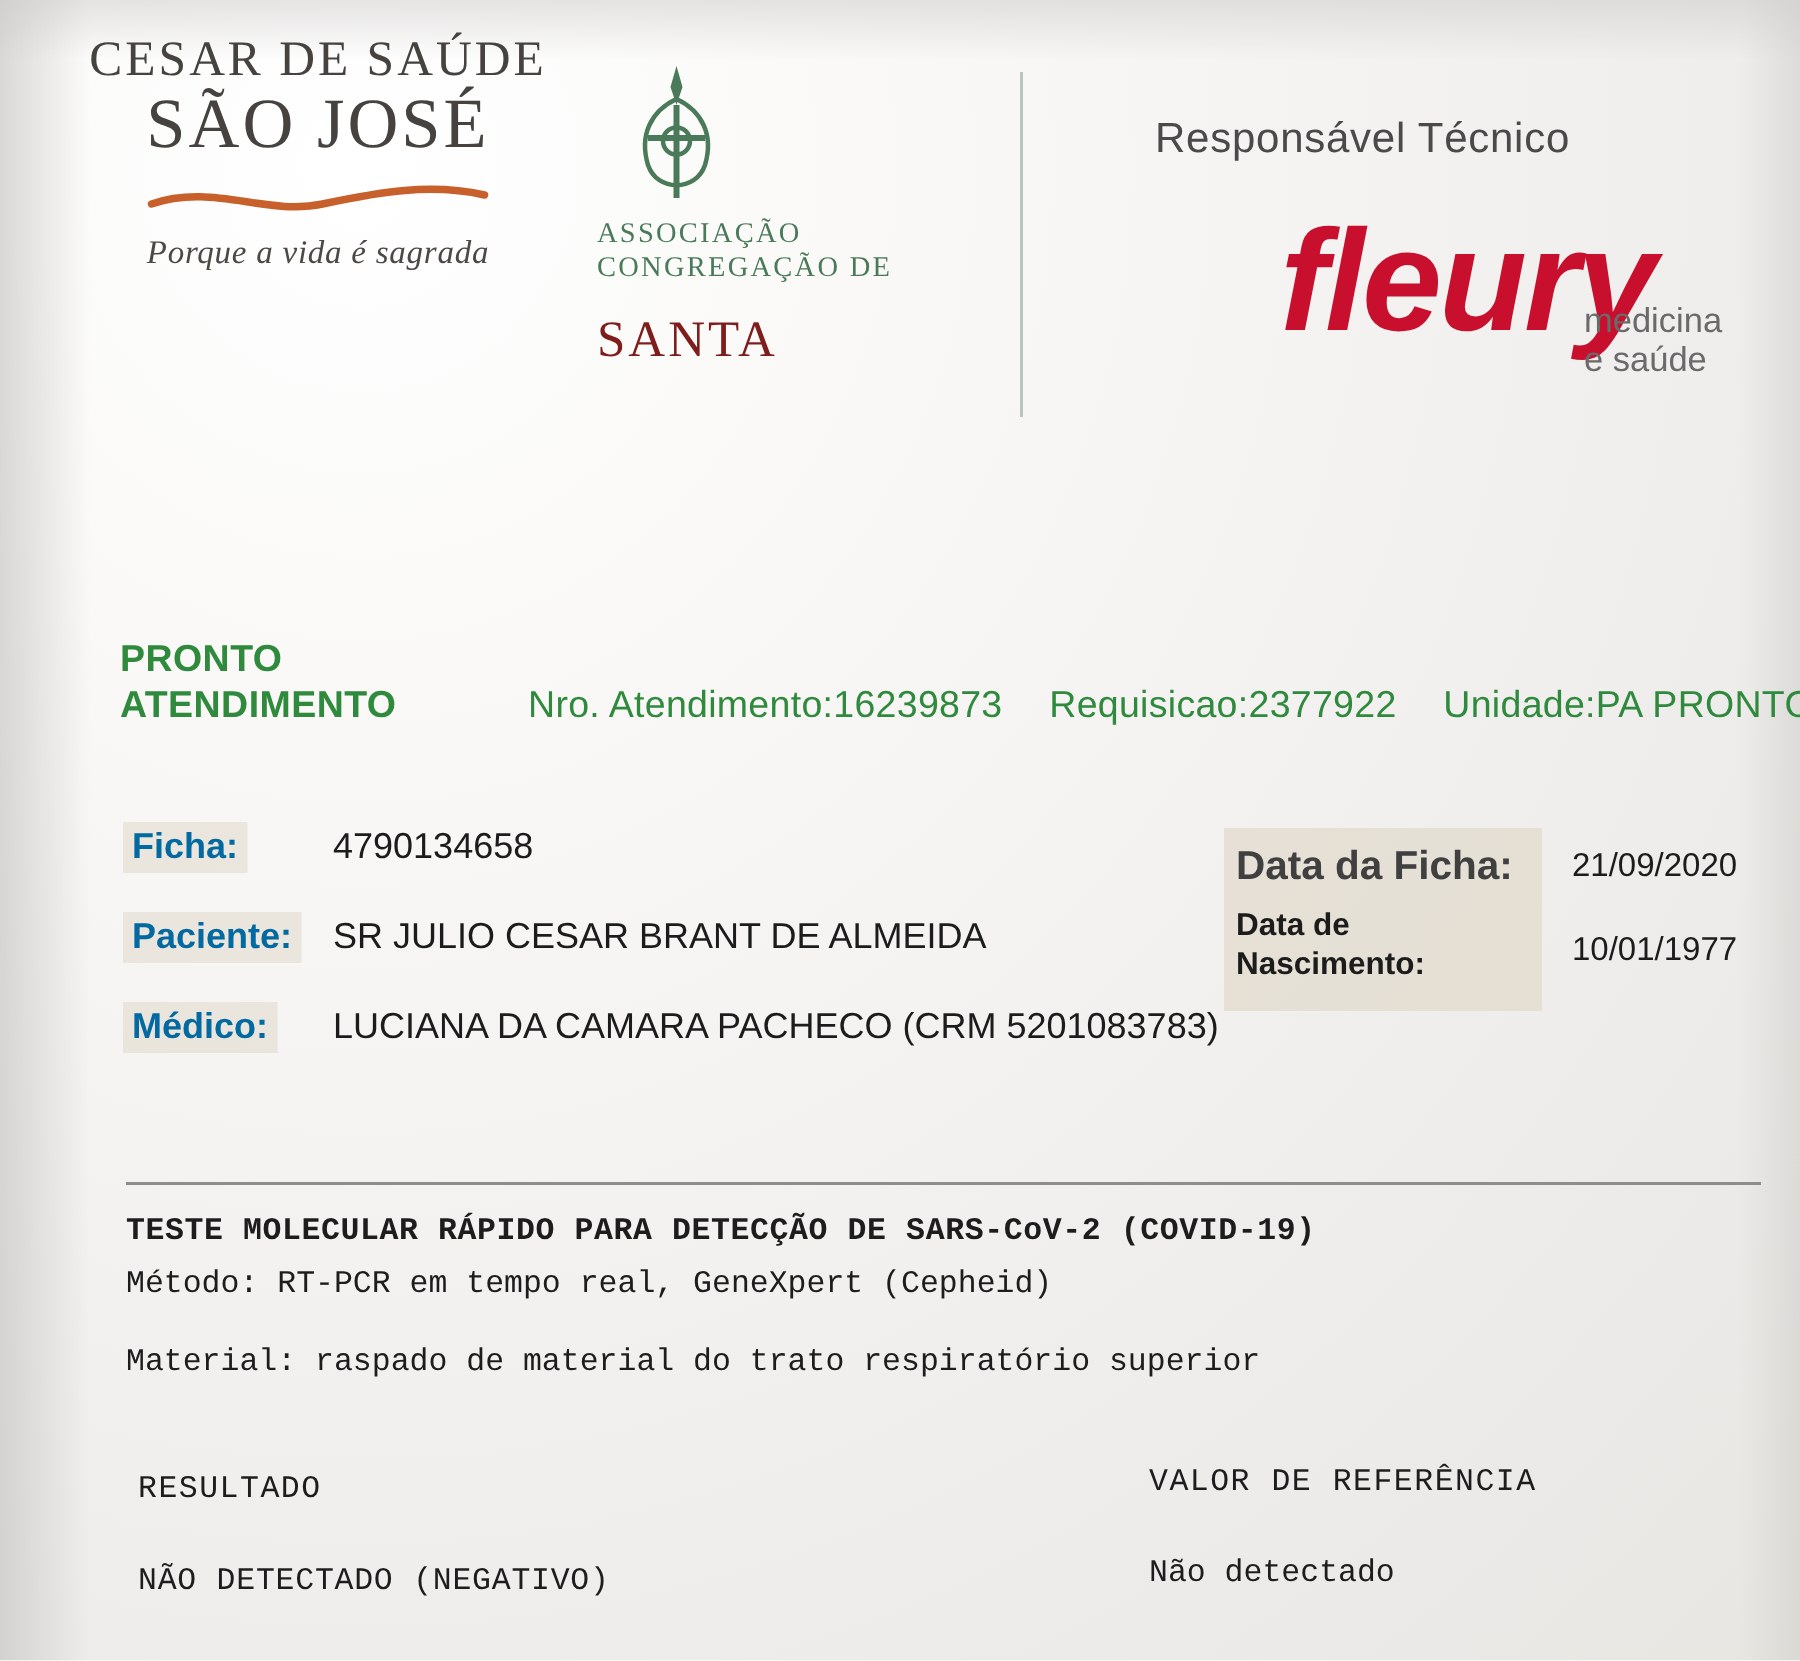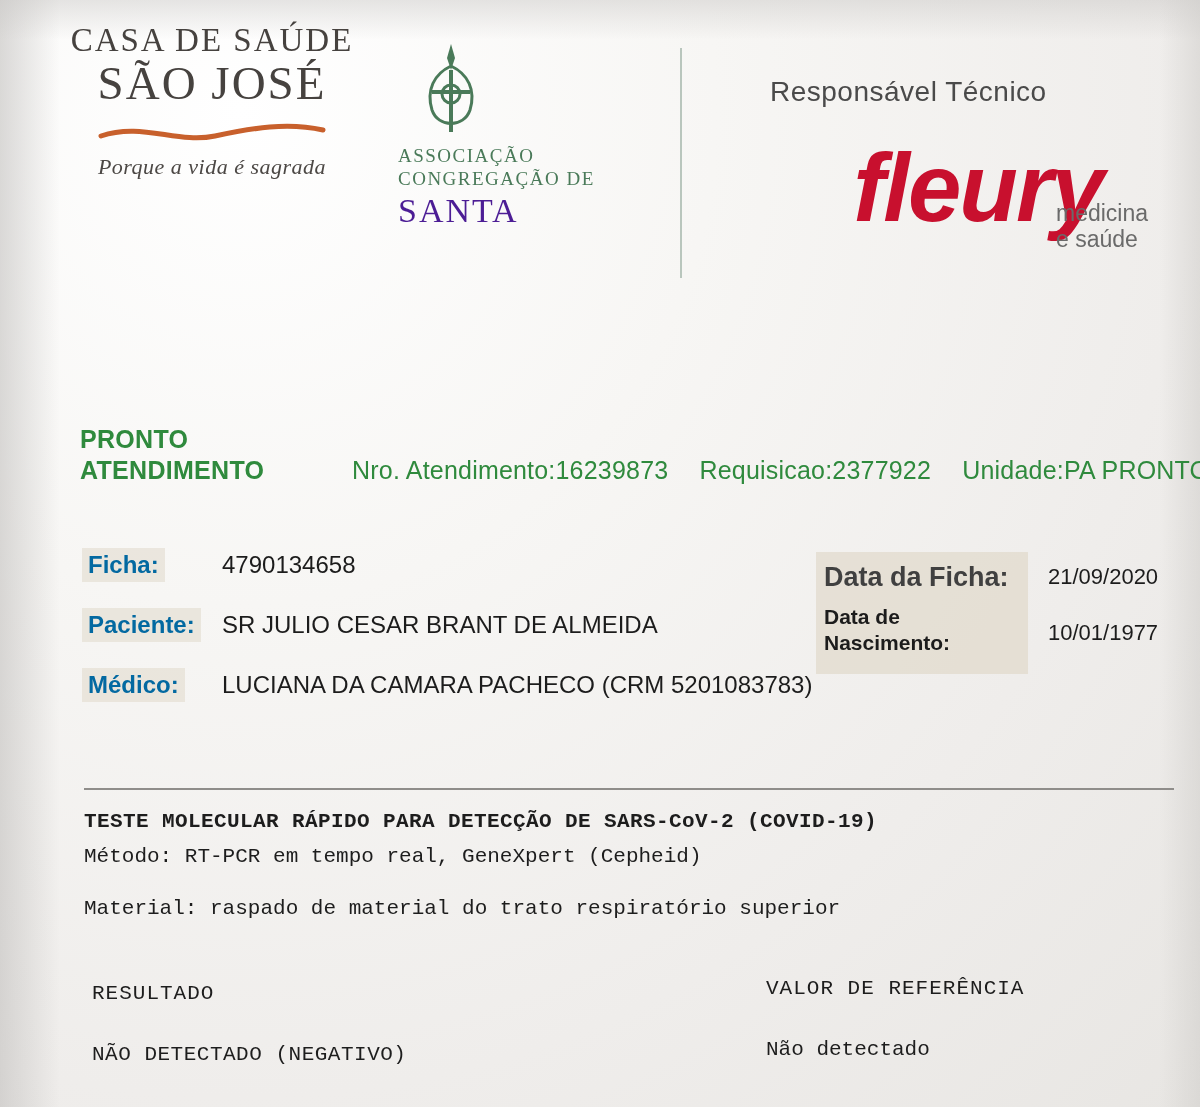--- a/index.html
+++ b/index.html
@@ -100,23 +100,23 @@
     font-family: "Liberation Serif", serif;
     font-size: 19px;
     letter-spacing: 1.5px;
     color: #4a7a59;
     line-height: 1.22;
   }
   #sc-l3 {
     font-family: "Liberation Serif", serif;
     font-size: 34px;
     letter-spacing: 2px;
-    color: #4c1d95;
+    color: #7f1d1d;
     line-height: 1.12;
-    margin-top: 2px;
+    margin-top: 18px;
   }
   #sc-l4 {
     font-family: "Liberation Serif", serif;
     font-size: 34px;
     letter-spacing: 2px;
     color: #4a7a59;
     line-height: 1.12;
   }
 
   
@@ -283,21 +283,21 @@
 
 <div id="page">
   <div id="paper-bg"></div>
   <div id="paper-shade-left"></div>
   <div id="paper-shade-top"></div>
   <div id="paper-shade-right"></div>
 
   <div id="header">
 
     <div id="logo-csj">
-      <div id="csj-line1">CASA DE SAÚDE</div>
+      <div id="csj-line1">CESAR DE SAÚDE</div>
       <div id="csj-line2">SÃO JOSÉ</div>
       <svg id="csj-swoosh" viewBox="0 0 230 26">
         <path d="M4 16 C 45 2, 80 24, 118 16 C 156 8, 190 2, 226 10" fill="none" stroke="#c8602c" stroke-width="5" stroke-linecap="round"></path>
       </svg>
       <div id="csj-tagline">Porque a vida é sagrada</div>
     </div>
 
     <div id="logo-sc">
       <svg id="sc-emblem" viewBox="0 0 86 96">
         <path d="M43 4 L47 18 L43 30 L39 18 Z" fill="#4a7a59"></path>

